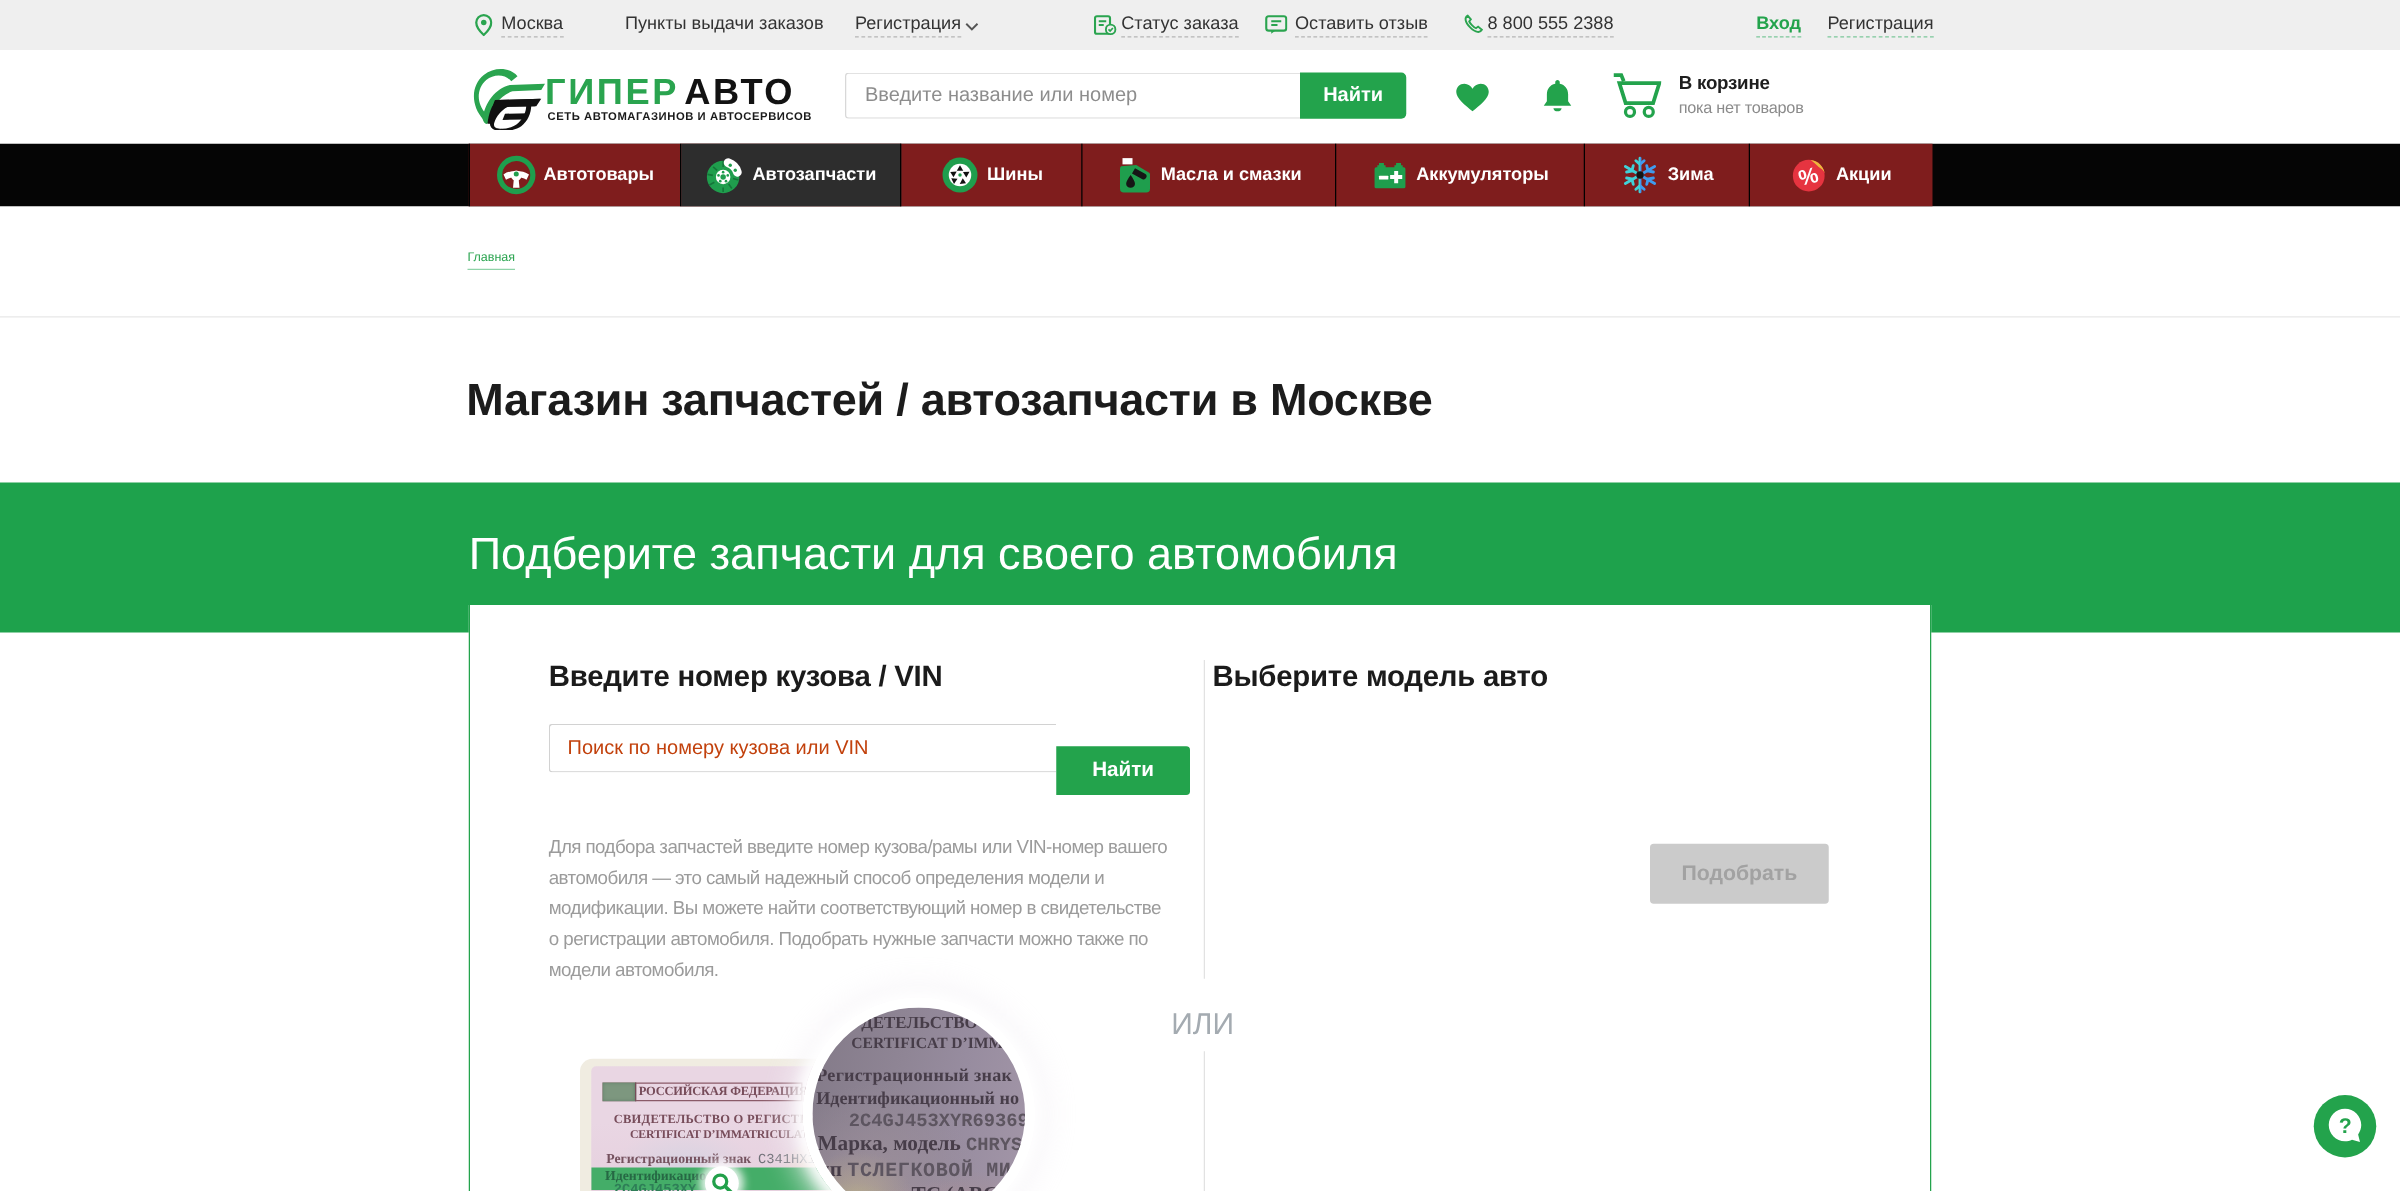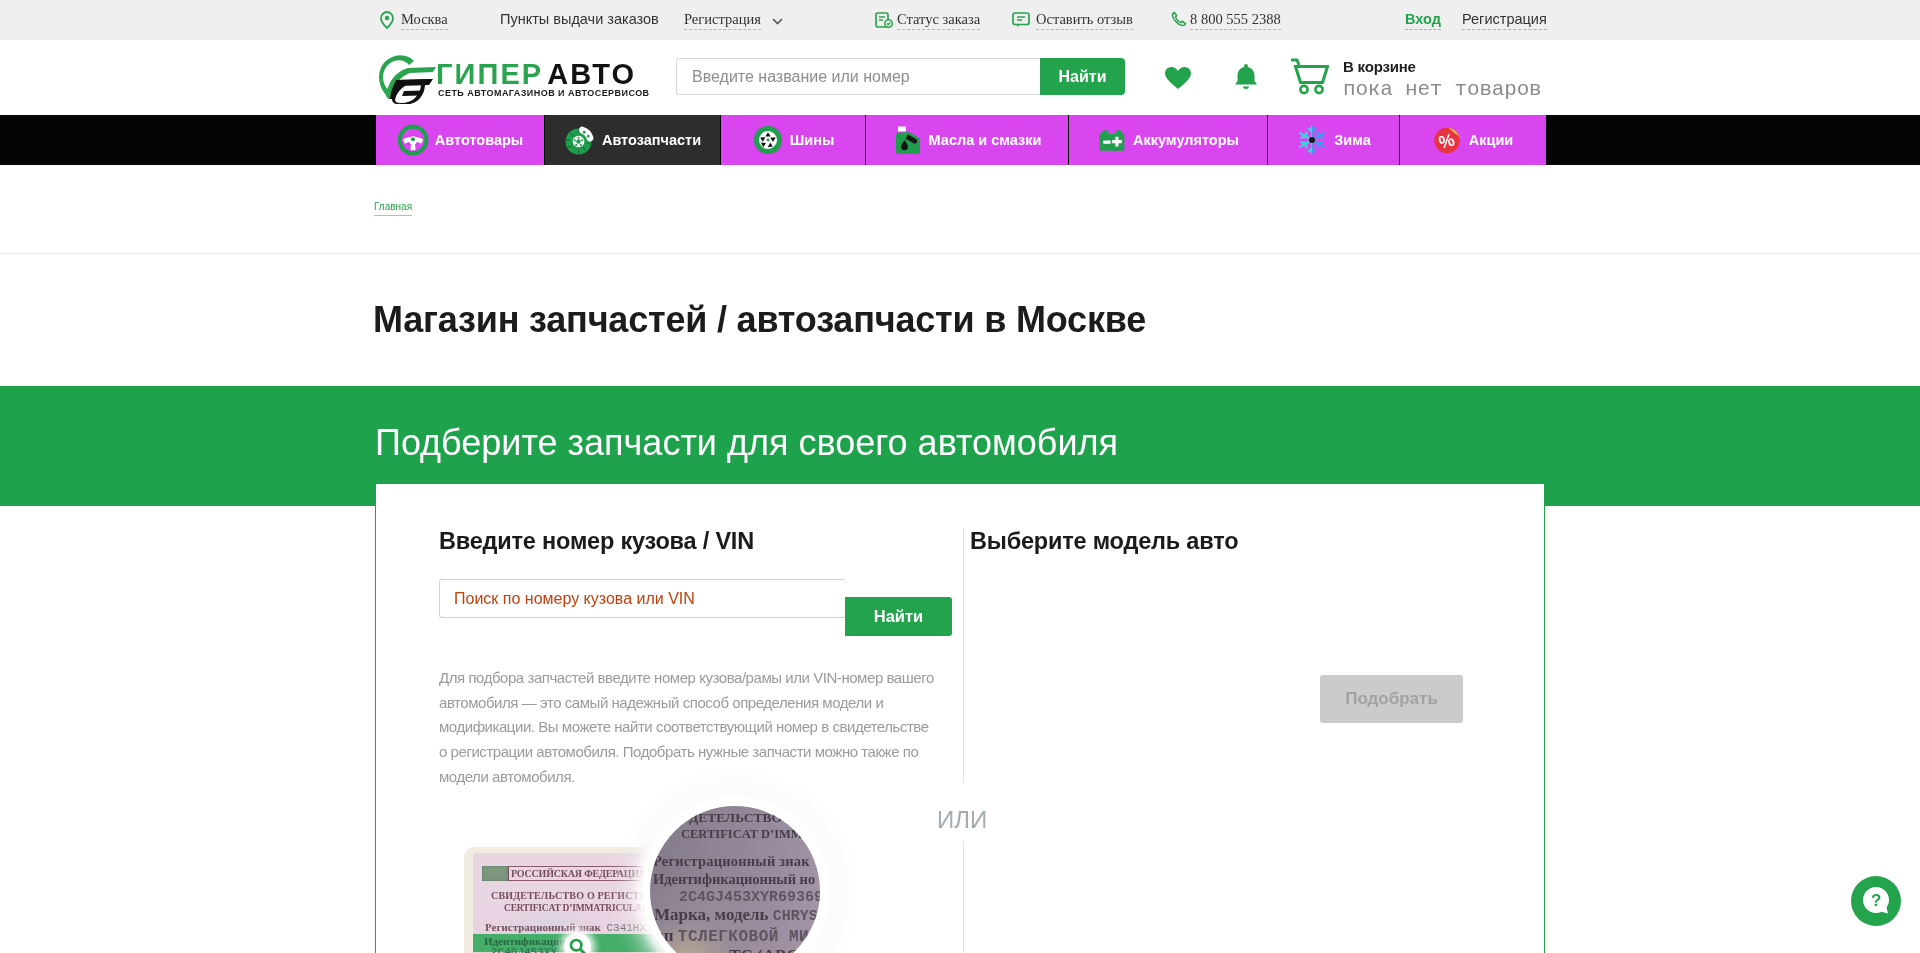--- a/index.html
+++ b/index.html
@@ -5,41 +5,41 @@
 <style>
   * { margin:0; padding:0; box-sizing:border-box; }
   html,body { width:1920px; height:953px; overflow:hidden; background:#fff;
     font-family:"Liberation Sans", sans-serif; }
   .abs { position:absolute; }
   #page { position:relative; width:1920px; height:953px; overflow:hidden; }
 
   
   #topbar { position:absolute; left:0; top:0; width:1920px; height:40px; background:#efefef; }
   #topbar .it { position:absolute; top:11px; font-size:14.5px; color:#333; white-space:nowrap; }
-  .dashed { border-bottom:1px dashed #b5b5b5; padding-bottom:2px;font-family:Liberation Serif, serif; }
+  .dashed { border-bottom:1px dashed #b5b5b5; padding-bottom:2px; }
   .solidu { border-bottom:1px solid #9a9a9a; padding-bottom:20px; }
   .gdash  { border-bottom:1px dashed #7cc79a; padding-bottom:2px; }
 
   
   #header { position:absolute; left:0; top:40px; width:1920px; height:75px; background:#fff; }
   #logo-emblem { position:absolute; left:374px; top:12px; }
   #logo-text { position:absolute; left:436px; top:18px; font-weight:bold; font-size:29px; letter-spacing:2.1px; }
   #logo-text .g { color:#2aa44f; } #logo-text .b { color:#121212; }
   #logo-sub { position:absolute; left:438px; top:48px; font-weight:bold; font-size:9px; letter-spacing:0.45px; color:#1a1a1a; }
   #search-inp { position:absolute; left:676px; top:18px; width:364px; height:37px;
      border:1px solid #d8d8d8; border-right:none; border-radius:3px 0 0 3px; background:#fff;
      font-size:16px; color:#8d8d8d; line-height:35px; padding-left:15px; }
   #search-btn { position:absolute; left:1040px; top:18px; width:85px; height:37px; background:#23a34c;
      border-radius:0 4px 4px 0; color:#fff; font-weight:bold; font-size:16px; text-align:center; line-height:37px; }
   #cart-t1 { position:absolute; left:1343px; top:18px; font-size:15px; letter-spacing:-0.2px; font-weight:bold; color:#1e1e1e; }
-  #cart-t2 { position:absolute; left:1343px; top:38px; font-size:21px; letter-spacing:-0.2px; color:#8b8b8b;font-family:Liberation Mono, monospace; }
+  #cart-t2 { position:absolute; left:1343px; top:38px; font-size:13px; letter-spacing:-0.2px; color:#8b8b8b; }
 
   
   #nav { position:absolute; left:0; top:115px; width:1920px; height:50px; background:#050505; }
-  #navc { position:absolute; left:375px; top:0; height:50px; width:1171px; display:flex; background:#d946ef; }
+  #navc { position:absolute; left:375px; top:0; height:50px; width:1171px; display:flex; background:#7f1d1d; }
   .nitem { height:50px; display:flex; align-items:center; justify-content:center; gap:6px;
      color:#fff; font-weight:bold; font-size:14.5px; border-right:1px solid #000; }
   .nitem { gap:6px; }
   .nitem:first-child { border-left:1px solid #000; }
   .nitem.active { background:#2d2d2d; }
 
   
   #crumb { position:absolute; left:374px; top:201px; font-size:10px; color:#2aa44f; padding-bottom:3px;
      border-bottom:1px solid #8fd3a8; }
   #hr1 { position:absolute; left:0; top:253px; width:1920px; height:1px; background:#e8e8e8; }

